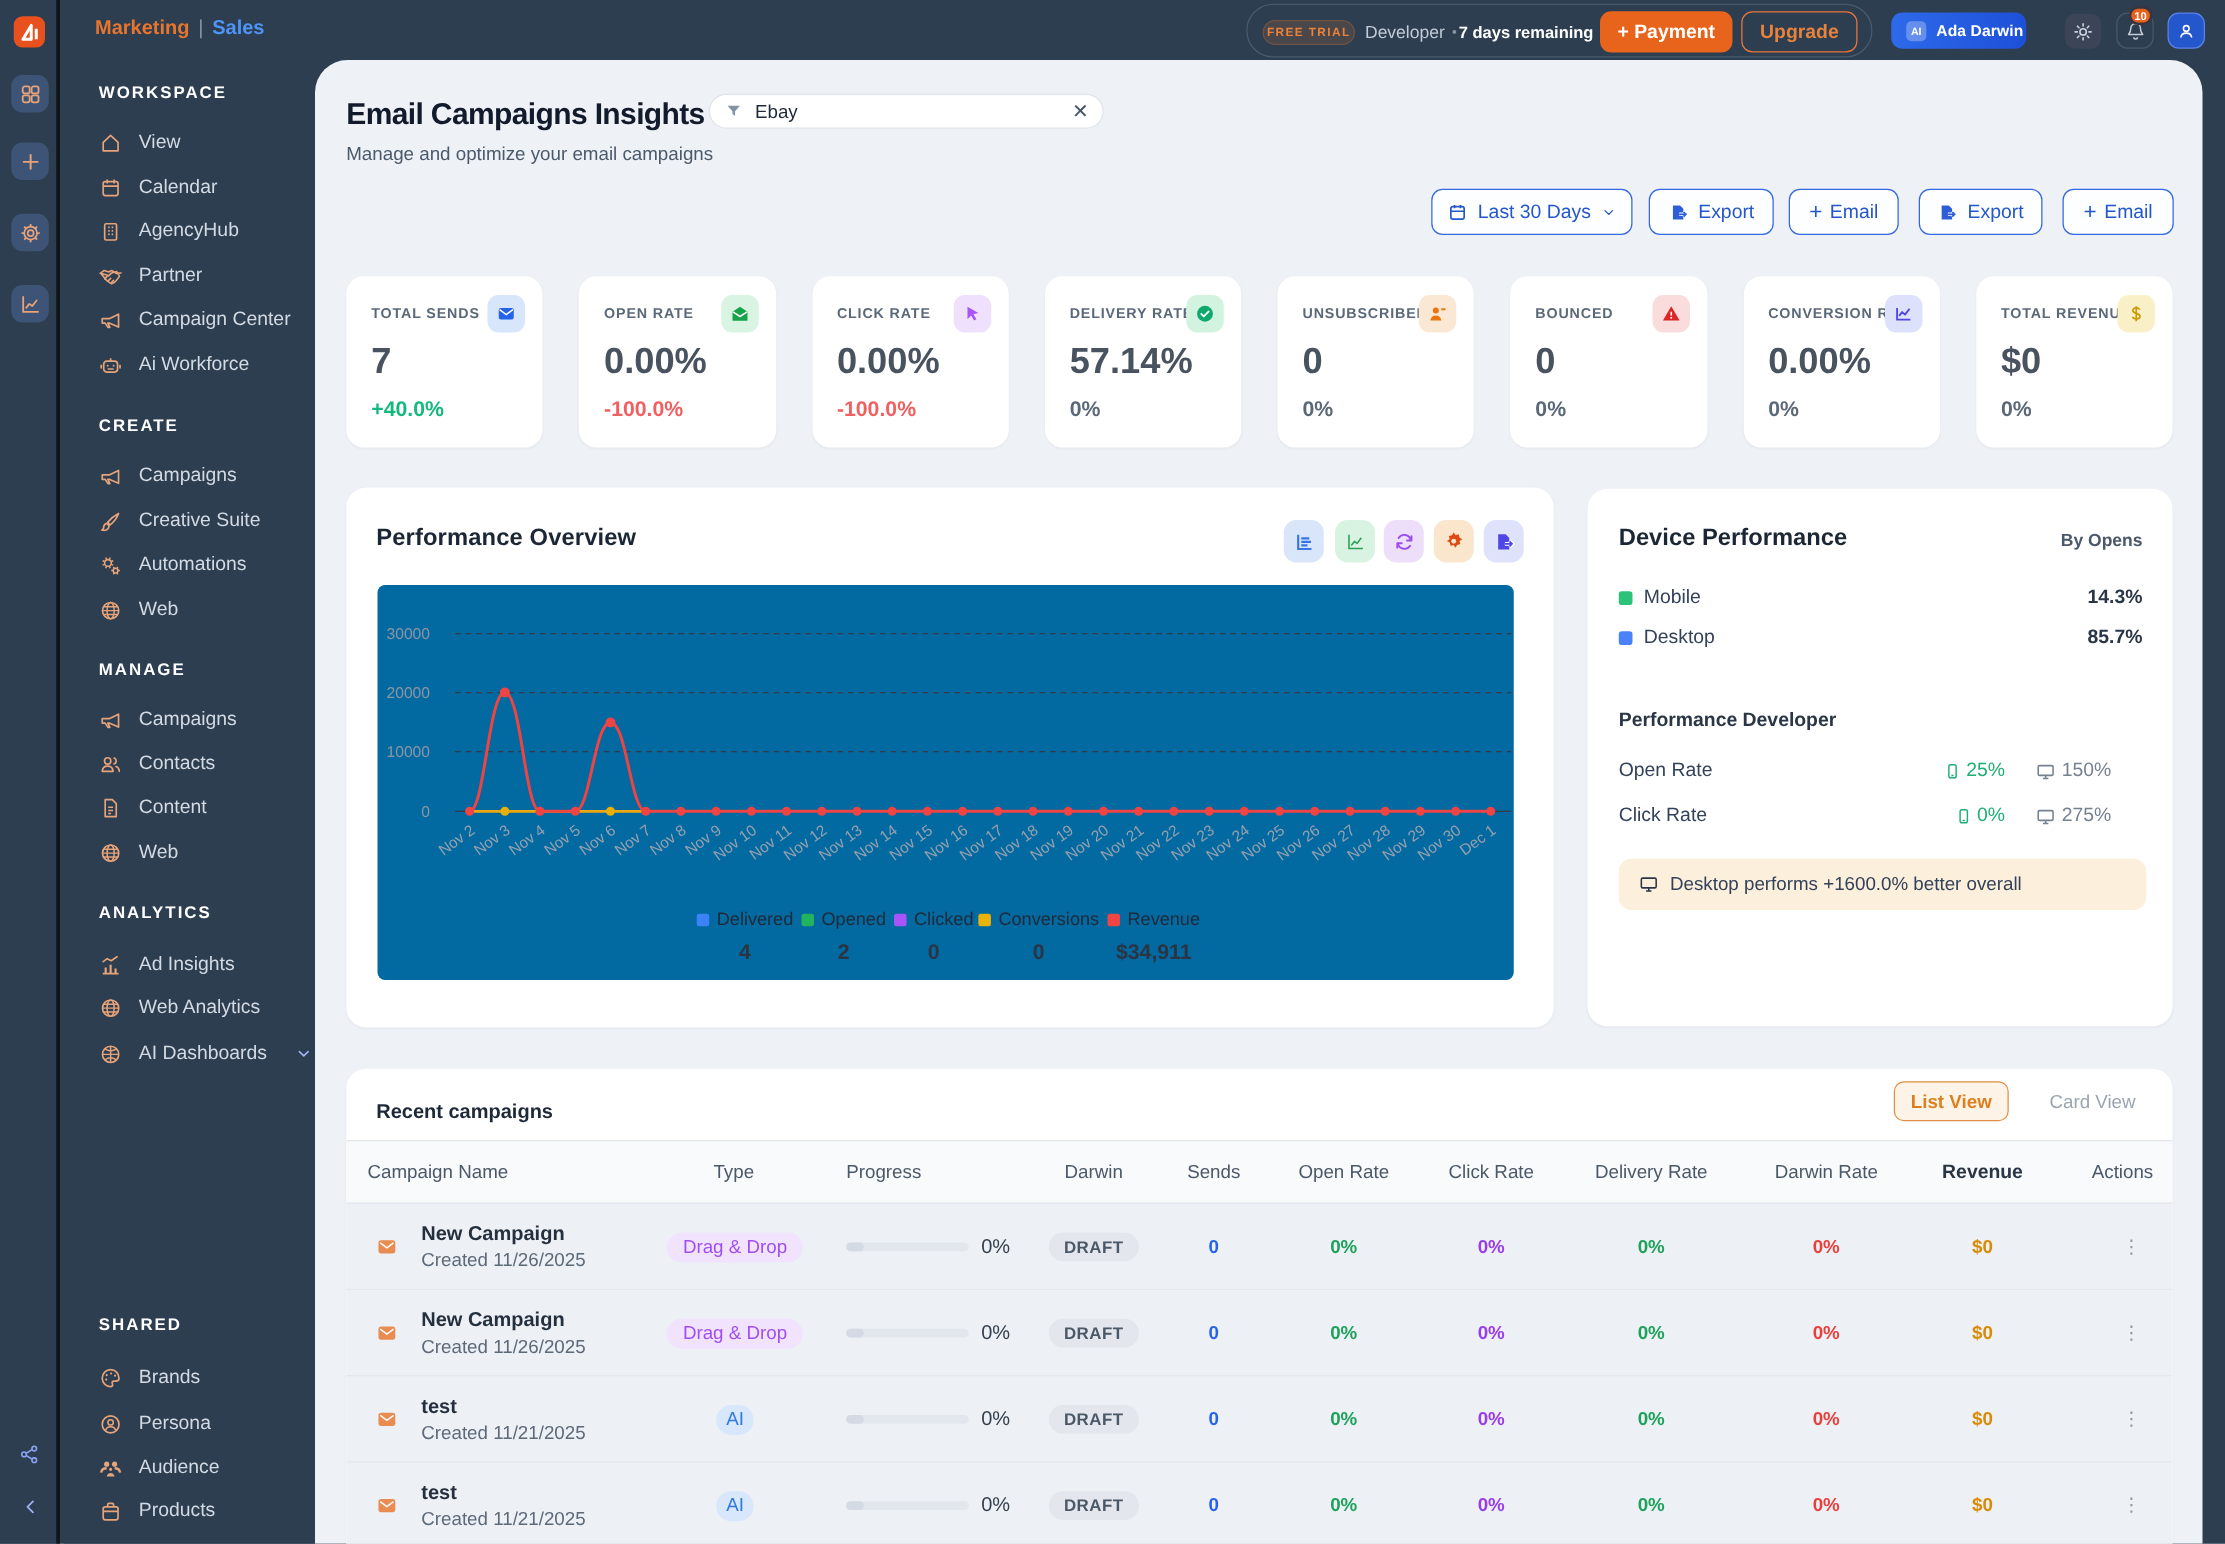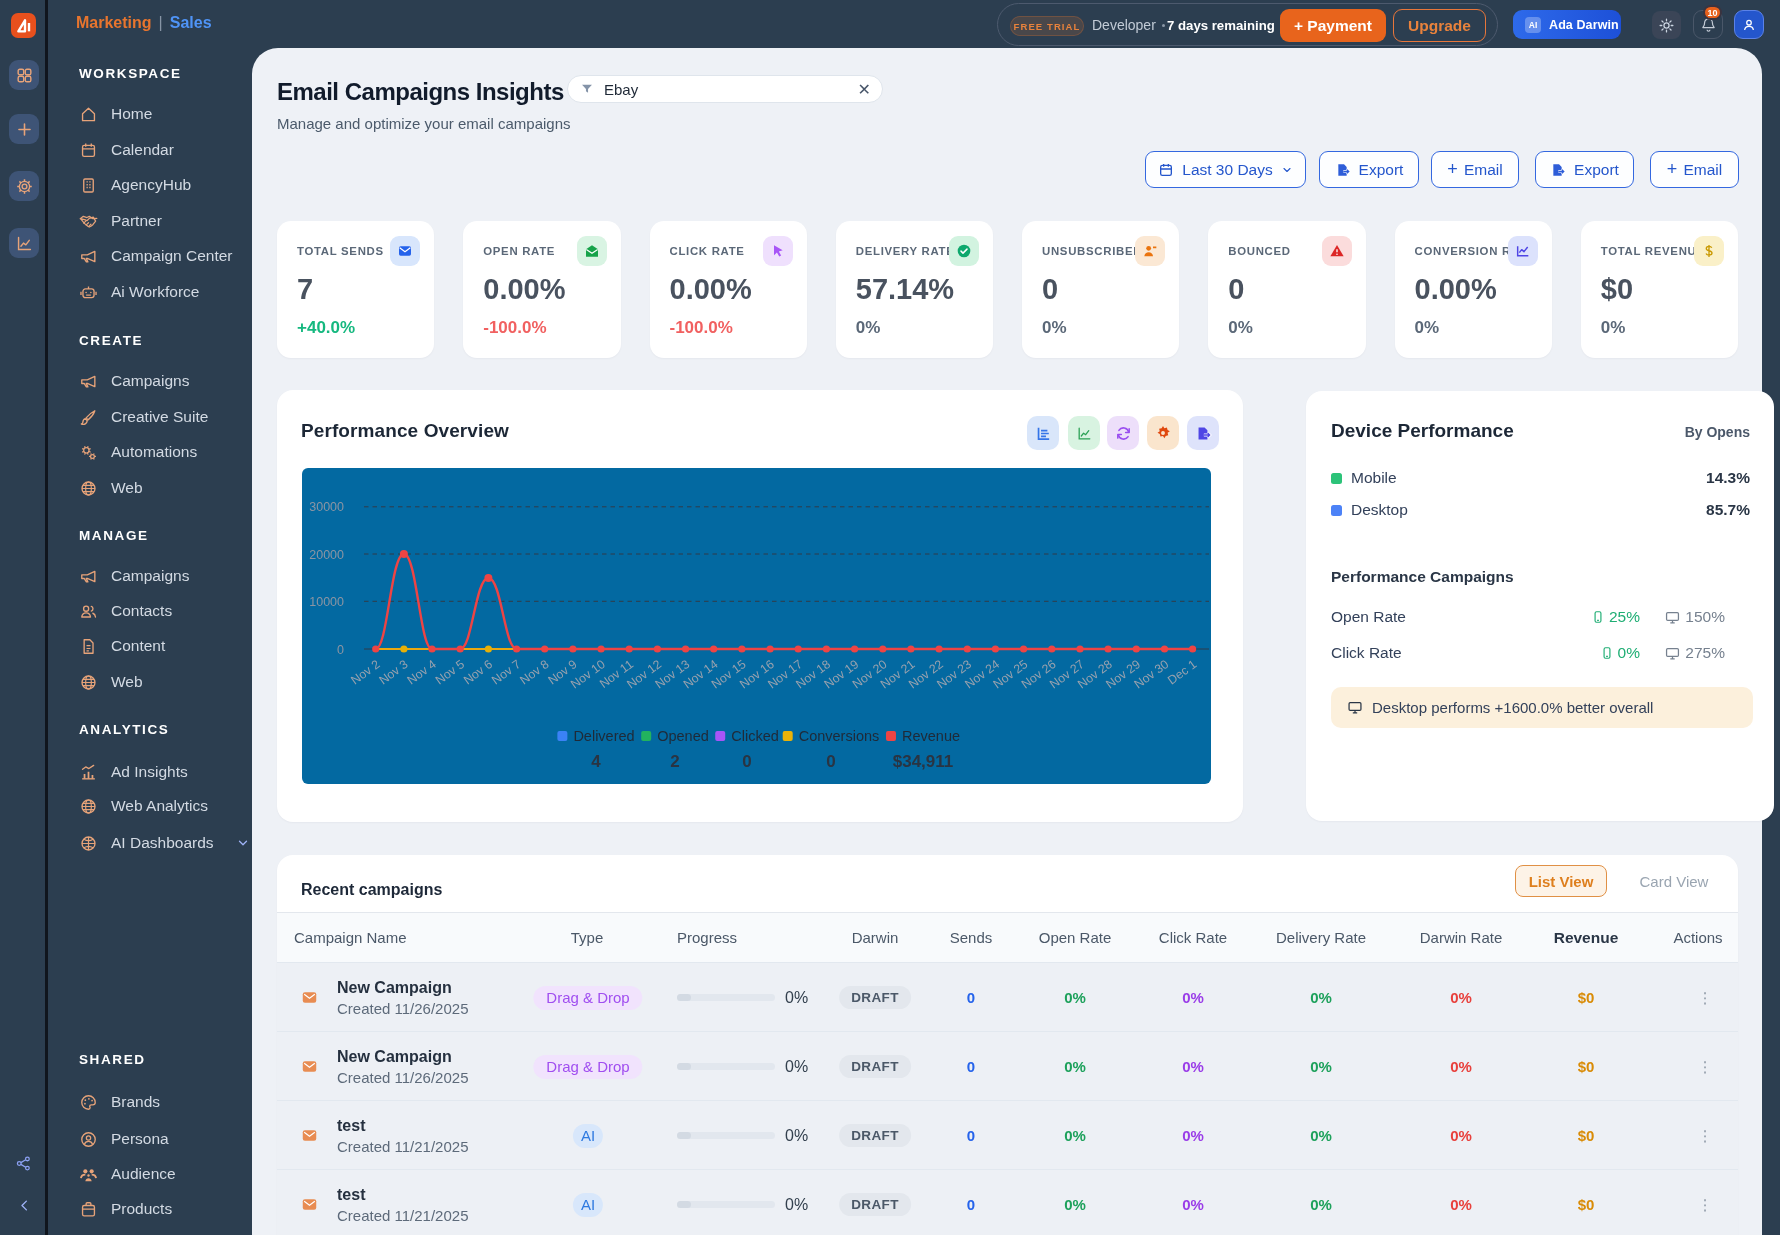--- a/index.html
+++ b/index.html
@@ -59,21 +59,21 @@
 
 #perfCard { position:absolute; left:25px; top:342px; width:966px; height:432px; background:#fff; border-radius:16px; box-shadow:0 1px 2px rgba(16,24,40,0.04); }
 #perfCard h2 { position:absolute; left:24px; top:30px; font-size:19px; font-weight:bold; color:#1c2736; letter-spacing:0.1px;}
 .cbtn { position:absolute; top:26px; width:32px; height:34px; border-radius:10px; display:flex; align-items:center; justify-content:center; }
 #plot { position:absolute; left:25px; top:78px; width:909px; height:316px; background:#0369a1; border-radius:6px; }
 #legend { position:absolute; left:0; top:338px; width:100%; }
 .lg { position:absolute; display:flex; align-items:center; gap:6px; font-size:14.5px; color:#1f2a38; transform:translateX(-50%); }
 .lg i { width:10px; height:10px; border-radius:2px; display:block; }
 .ln { position:absolute; transform:translateX(-50%); font-size:17px; font-weight:bold; color:#2a3442; top:24px; }
 
-#devCard { position:absolute; left:1018px; top:343px; width:468px; height:430px; background:#fff; border-radius:16px; box-shadow:0 1px 2px rgba(16,24,40,0.04);margin-left:36px; }
+#devCard { position:absolute; left:1018px; top:343px; width:468px; height:430px; background:#fff; border-radius:16px; box-shadow:0 1px 2px rgba(16,24,40,0.04); }
 #devCard h2 { position:absolute; left:25px; top:29px; font-size:19px; font-weight:bold; color:#1c2736; }
 #byOpens { position:absolute; right:24px; top:33px; font-size:14px; font-weight:bold; color:#4b586a; }
 .devrow { position:absolute; left:25px; right:24px; display:flex; align-items:center; }
 .devrow i { width:11px; height:11px; border-radius:2.5px; margin-right:9px; }
 .devrow .lab { color:#33415a; font-size:15.5px; }
 .devrow .val { margin-left:auto; font-weight:bold; font-size:15.5px; color:#2a3646; }
 #pcTitle { position:absolute; left:25px; top:177px; font-size:15.5px; font-weight:bold; color:#2a3646; }
 .cmprow { position:absolute; left:25px; right:24px; height:20px; display:flex; align-items:center; }
 .cmprow .lab { color:#33415a; font-size:15.5px; }
 .cmprow .grp { position:absolute; display:flex; align-items:center; gap:4px; font-size:15.5px; }
@@ -304,21 +304,21 @@
 </defs>
 </svg>
 
 <div id="menu">
   <div id="topTabs"><span class="mk">Marketing</span><span class="dv">|</span><span class="sl">Sales</span></div>
   <div class="sect" style="top:66px">WORKSPACE</div>
   <div class="mitem" style="top:104px">
       <svg width="19" height="19" viewBox="0 0 24 24" color="#e7a379">
         <use href="#i-home"></use>
       </svg>
-      <span>Home</span>
+      <span>View</span>
     </div>
   <div class="mitem" style="top:140px">
       <svg width="19" height="19" viewBox="0 0 24 24" color="#e7a379">
         <use href="#i-cal"></use>
       </svg>
       <span>Calendar</span>
     </div>
   <div class="mitem" style="top:175px">
       <svg width="19" height="19" viewBox="0 0 24 24" color="#e7a379">
         <use href="#i-bldg"></use>
@@ -718,21 +718,21 @@
     <div class="devrow" style="top:78px">
         <i style="background:#2cc379"></i>
         <span class="lab">Mobile</span>
         <span class="val">14.3%</span>
       </div>
     <div class="devrow" style="top:110px">
         <i style="background:#4c82f7"></i>
         <span class="lab">Desktop</span>
         <span class="val">85.7%</span>
       </div>
-    <div id="pcTitle">Performance Campaigns</div>
+    <div id="pcTitle">Performance Developer</div>
     <div class="cmprow" style="top:216px">
         <span class="lab">Open Rate</span>
       <span class="grp" style="right:110px">
           <svg width="14" height="14" viewBox="0 0 24 24" color="#1fae74">
             <use href="#i-phone"></use>
           </svg>
           <span class="gr">25%</span>
         </span>
       <span class="grp" style="right:25px">
           <svg width="17" height="15" viewBox="0 0 24 24" color="#76818f">

